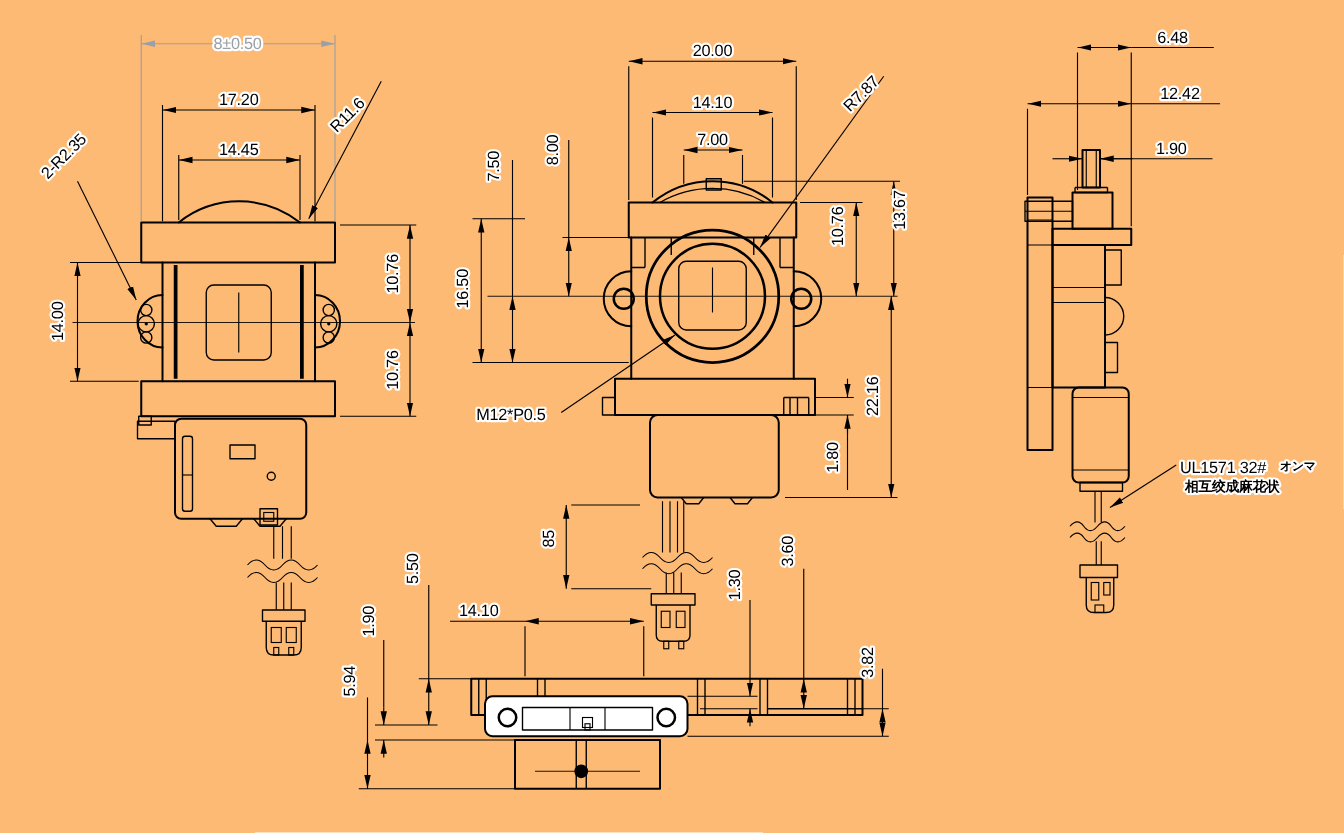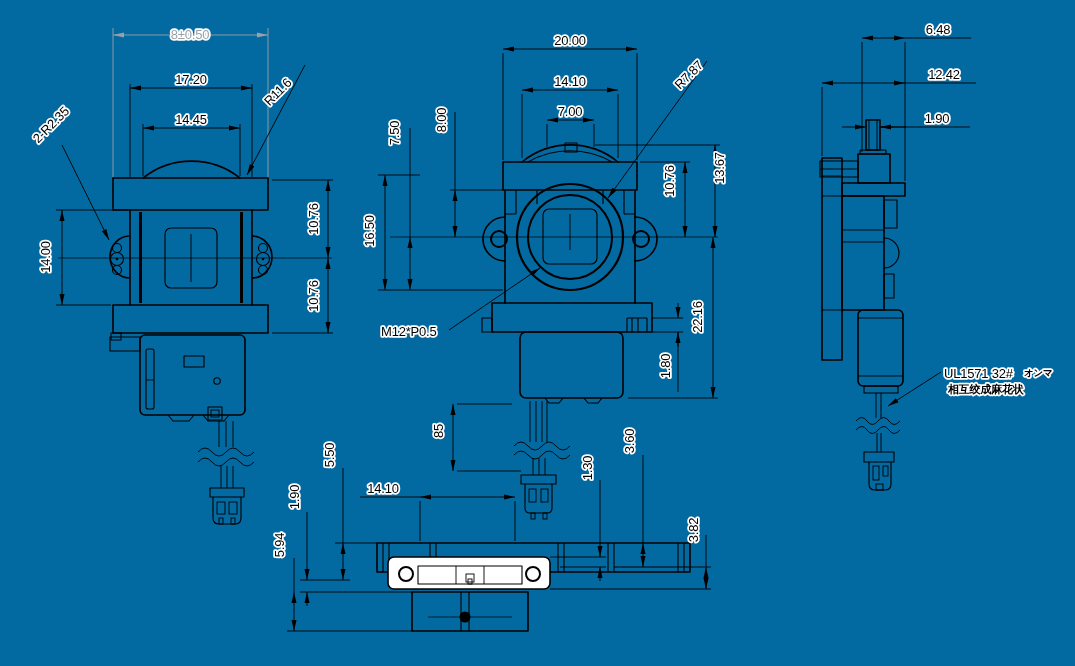--- a/index.html
+++ b/index.html
@@ -1,16 +1,16 @@
 <!DOCTYPE html>
 <html><head>
 <meta charset="utf-8">
 <style>
   html,body{margin:0;padding:0;background:#fff;}
-  #stage{position:relative;width:1075px;height:666px;background:#0369a1;overflow:hidden;}
+  #stage{position:relative;width:1075px;height:666px;background:#fdba74;overflow:hidden;}
   svg{position:absolute;left:0;top:0;}
   .p1{stroke:#000;stroke-width:1.6;fill:none;stroke-linejoin:round;stroke-linecap:round;}
   .p2{stroke:#000;stroke-width:1.1;fill:none;stroke-linejoin:round;}
   .p3{stroke:#000;stroke-width:3;fill:none;}
   .b2{stroke:#000;stroke-width:2;fill:none;}
   .b22{stroke:#000;stroke-width:2.2;fill:none;}
   .d{stroke:#000;stroke-width:0.9;fill:none;}
   .cl{stroke:#000;stroke-width:0.7;fill:none;}
   .g{stroke:#9aa0a6;}
   .wf{fill:#fff;}

